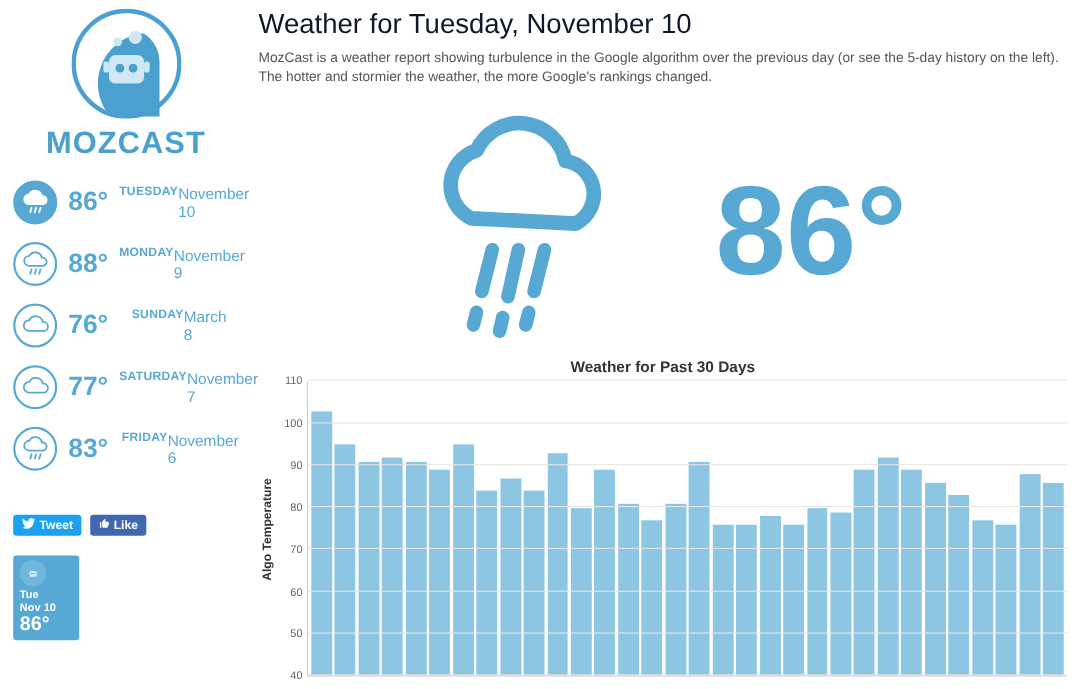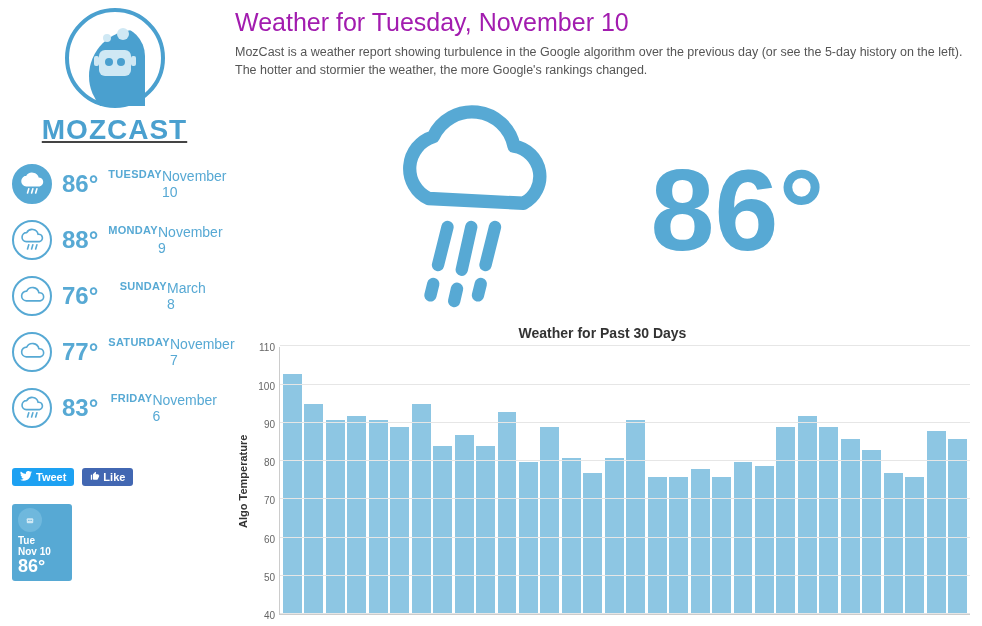--- a/index.html
+++ b/index.html
@@ -10,21 +10,21 @@
       width: 982px;
       height: 626px;
       overflow: hidden;
       display: flex;
       padding: 8px 12px 0 12px;
     }
     .sidebar {
       width: 205px;
       flex-shrink: 0;
     }
-    .logo-block { text-align: center; margin-bottom: 4px; text-decoration: underline; }
+    .logo-block { text-align: center; margin-bottom: 4px; }
     .logo-circle {
       width: 100px; height: 100px; margin: 0 auto 6px auto;
     }
     .brand {
       font-size: 28px;
       font-weight: 800;
       letter-spacing: 1px;
       color: #4aa0cf;
     }
     .forecast-list { margin-top: 10px; }
@@ -122,21 +122,21 @@
       line-height: 1.3;
       max-width: 110px;
       cursor: pointer;
     }
 
     .main {
       flex: 1;
       padding-left: 18px;
     }
     .page-title {
-      color: #a21caf;
+      color: #0f172a;
       font-size: 25px;
       font-weight: 400;
       margin-bottom: 6px;
     }
     .subtitle {
       font-size: 12.5px;
       color: #555;
       line-height: 1.45;
       margin-bottom: 16px;
     }

